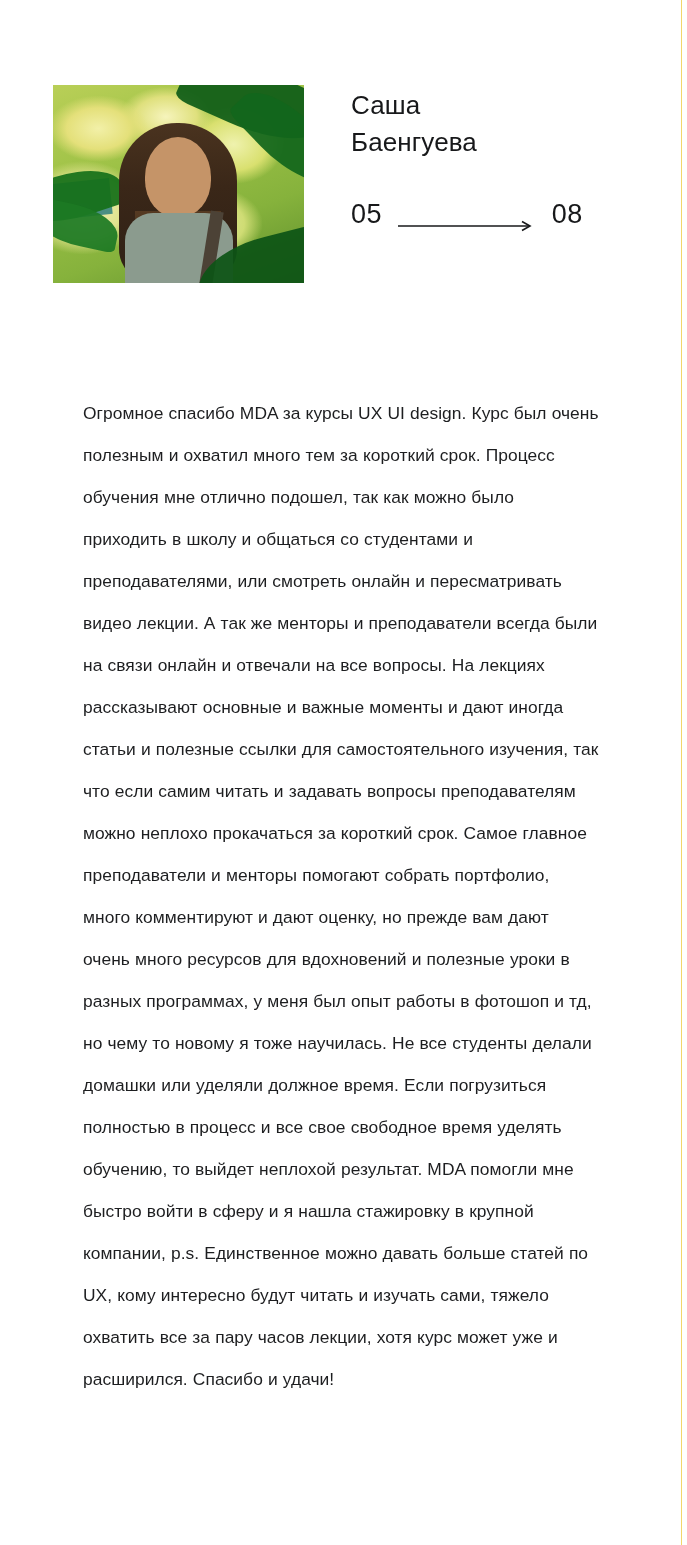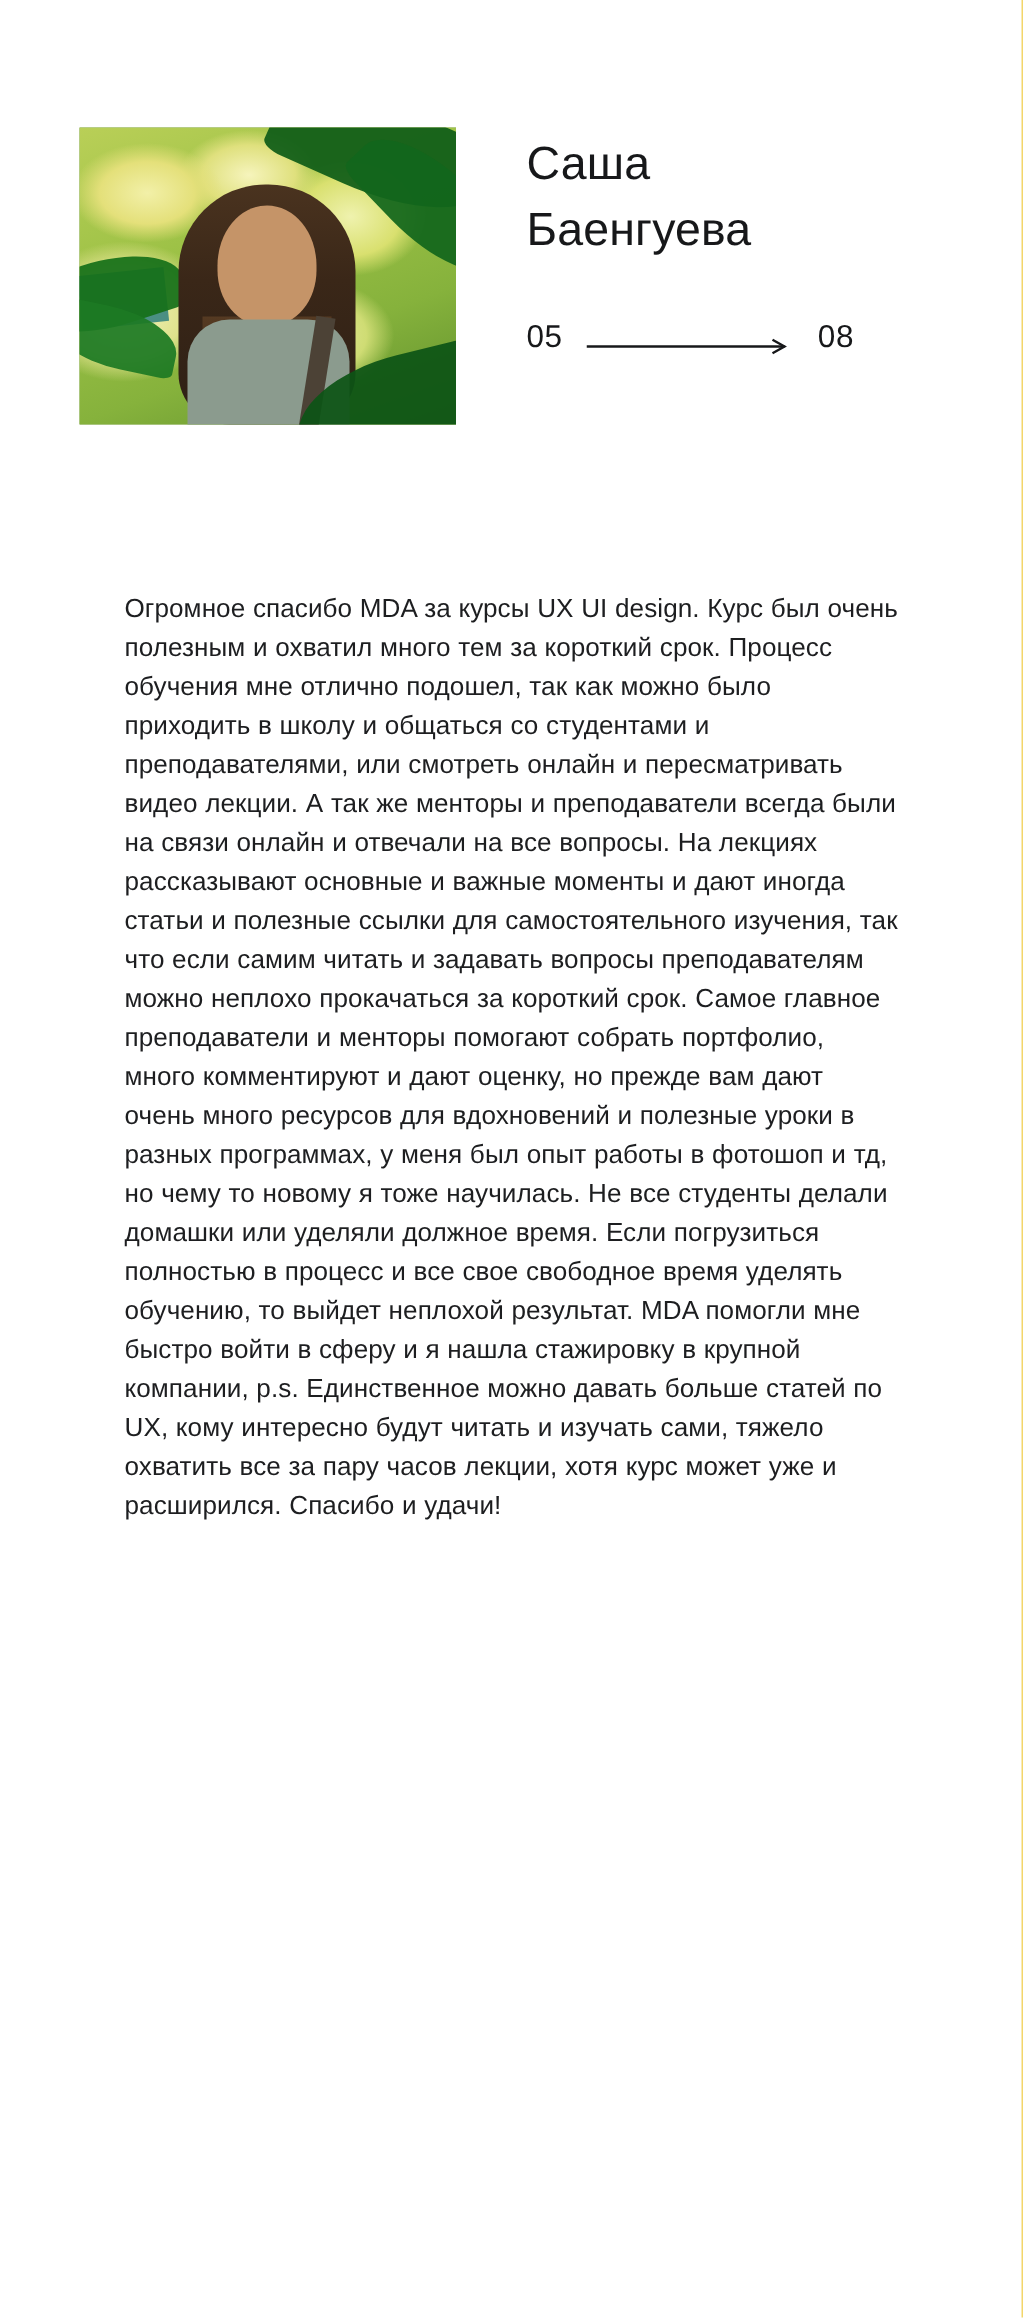--- a/index.html
+++ b/index.html
@@ -117,33 +117,33 @@
     height: 74px;
     background: #4c4236;
     transform: rotate(9deg);
   }
 
   .header-text {
     margin-left: 47px;
     padding-top: 2px;
   }
   .student-name {
-    font-size: 31px;
+    font-size: 26px;
     line-height: 1.42;
     font-weight: 400;
     letter-spacing: 0.1px;
     color: #17181a;
     margin: 0;
     white-space: pre-line;
   }
   .module-range {
     margin-top: 38px;
     display: flex;
     align-items: center;
-    font-size: 21px;
+    font-size: 27px;
     letter-spacing: 0.4px;
     color: #17181a;
   }
   .module-range .arrow {
     display: inline-block;
     margin: 0 16px;
     width: 138px;
     height: 12px;
     flex: 0 0 auto;
   }
@@ -151,21 +151,21 @@
   
   .testimonial-body {
     position: absolute;
     top: 392px;
     left: 83px;
     width: 516px;
   }
   .testimonial-body p {
     margin: 0;
     font-size: 17.4px;
-    line-height: 26px;
+    line-height: 42px;
     color: #1d1e20;
     letter-spacing: 0.05px;
     text-align: left;
     word-spacing: 0.2px;
   }
 </style>
 </head>
 <body>
 
 <div class="accent-rule"></div>

